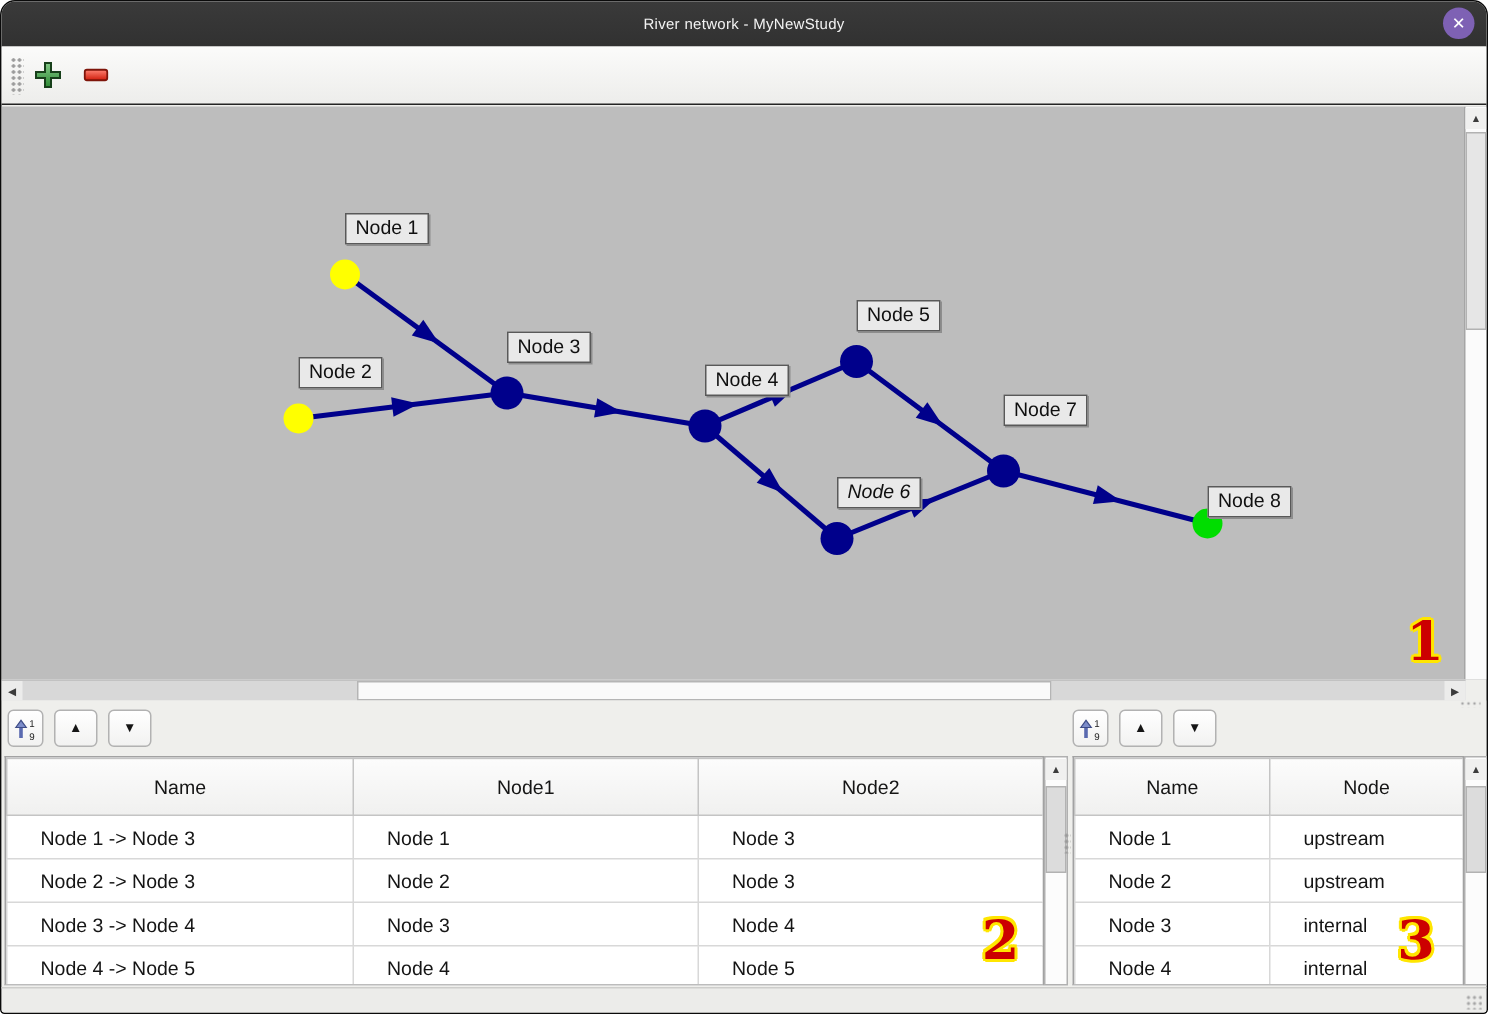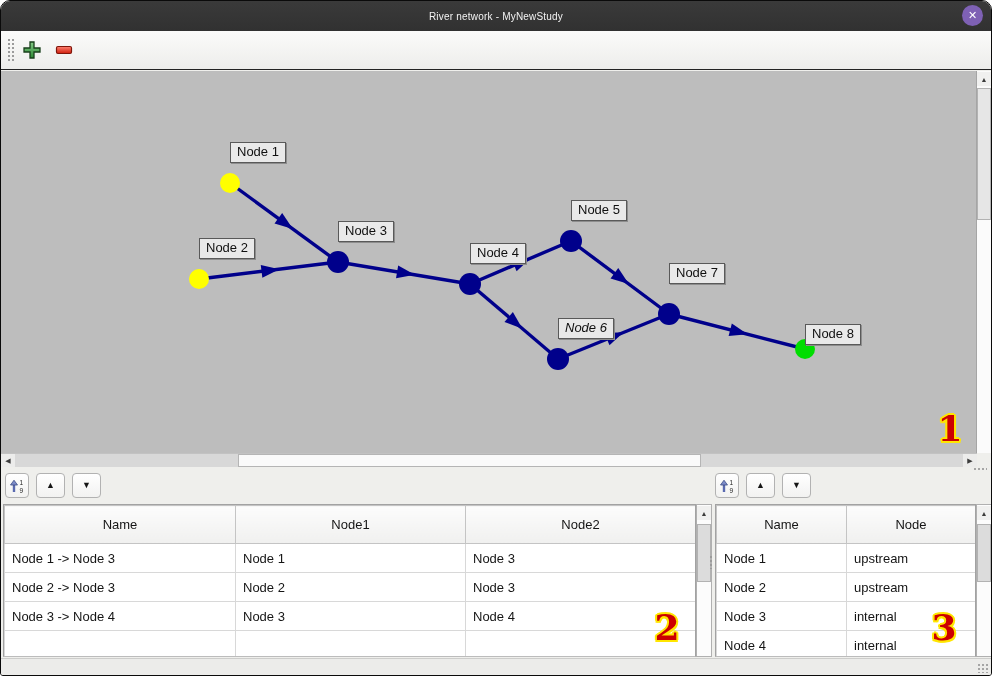--- a/index.html
+++ b/index.html
@@ -57,21 +57,21 @@
   .tb-btn{width:24px; height:25px; border:1px solid #b2b2b2; border-radius:4px;
     background:linear-gradient(#ffffff,#f2f2f1);
     display:flex; align-items:center; justify-content:center; cursor:pointer;}
   .tb-btn.wide{width:29px;}
   .tri{font-size:9px; color:#151515; line-height:1;}
   .table-wrap{position:absolute; top:37px; overflow:hidden; background:#fff;
     border:1px solid #a2a2a2; border-bottom:1px solid #bcbcbc;}
   table{border-collapse:collapse; table-layout:fixed; font-size:13px; color:#151515;}
   th{height:38px; font-weight:normal; text-align:center;
     background:linear-gradient(#fcfcfc,#f0f0ef); border:1px solid #c4c4c4;}
-  td{height:29px; background:#fff; border:1px solid #d8d8d8; padding:0 7px;
+  td{height:29px; background:#fff; border:1px solid #d8d8d8; padding:0 22px;
     overflow:hidden; white-space:nowrap;}
   .table-vscroll{top:37px; height:153px; border:1px solid #b0b0b0; background:#fcfcfc;}
   .splitter-dots{position:absolute; width:5px; height:14px;
     background-image:radial-gradient(circle,#9b9b9b 1px,transparent 1.2px);
     background-size:4px 4px; cursor:col-resize;}
   .grip-dots-h{position:absolute; right:4px; top:0px; width:14px; height:5px;
     background-image:radial-gradient(circle,#a5a5a5 .8px,transparent 1.1px);
     background-size:4px 4px;}
   
   .statusbar{position:absolute; left:0; right:0; top:657px; height:18px;
@@ -238,20 +238,25 @@
               <td>Node 2 -&gt; Node 3</td>
               <td>Node 2</td>
               <td>Node 3</td>
             </tr>
             <tr>
               <td>Node 3 -&gt; Node 4</td>
               <td>Node 3</td>
               <td>Node 4</td>
             </tr>
             <tr>
+              <td>Node 4 -&gt; Node 5</td>
+              <td>Node 4</td>
+              <td>Node 5</td>
+            </tr>
+            <tr>
               <td></td>
               <td></td>
               <td></td>
             </tr>
           </tbody>
       </table>
     </div>
     <div class="vscroll table-vscroll" style="left:695px; width:16px;">
       <div class="sb-btn top">▲</div>
       <div class="sb-thumb" style="top:19px; height:58px; background:#dcdcdc;"></div>

